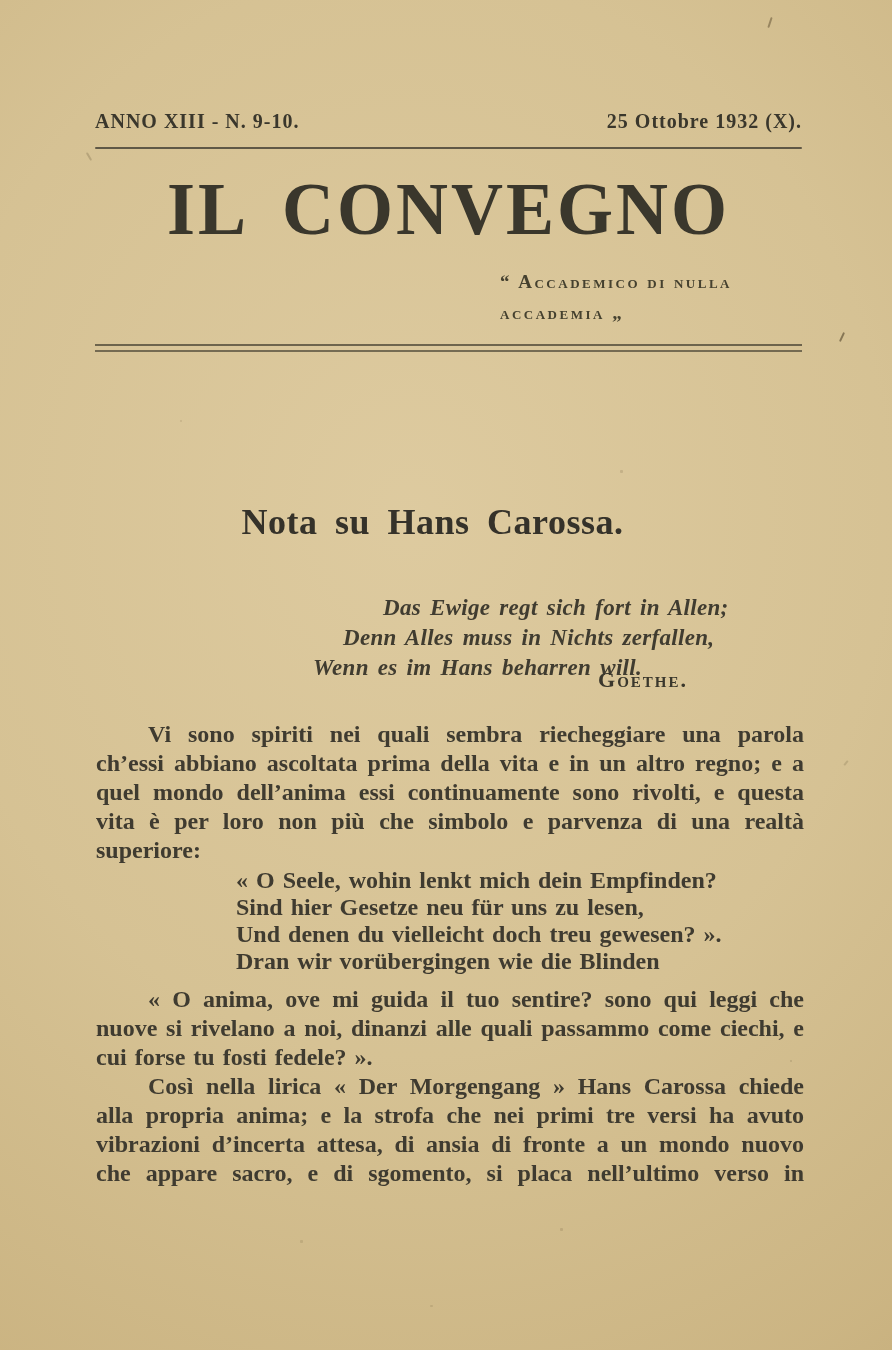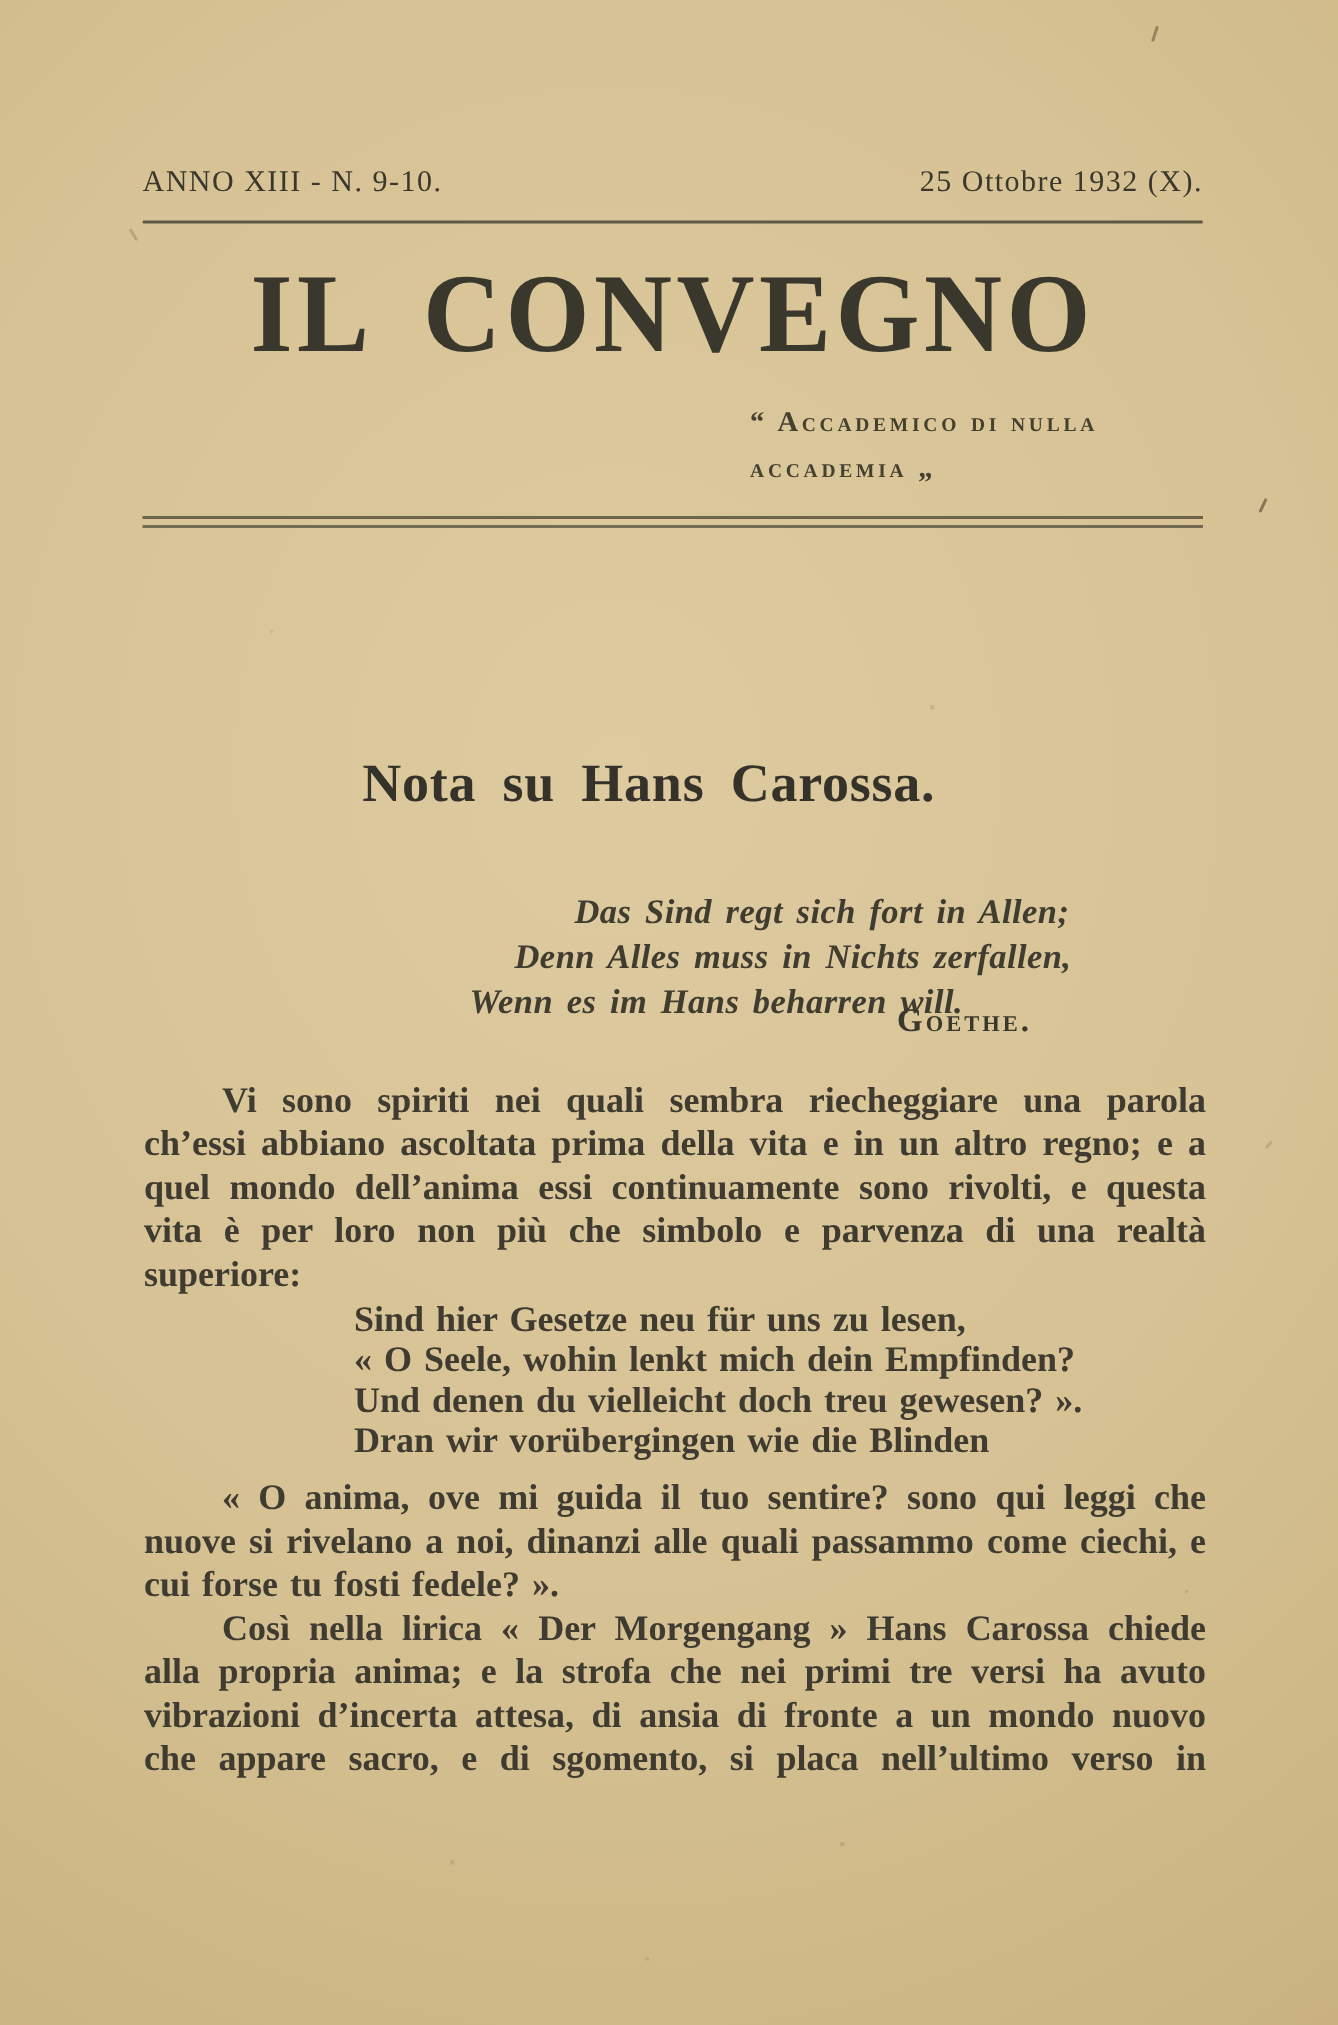--- a/index.html
+++ b/index.html
@@ -15,21 +15,21 @@
         rgba(222,203,160,.95) 0%, rgba(214,194,148,.95) 45%,
         rgba(203,180,130,.95) 78%, rgba(190,166,115,.95) 100%),
       #d3bf93;
     color:#3e3a2f;
   }
   .abs{position:absolute;}
   
   .masthead{
     top:110px;left:95px;width:707px;
     display:flex;justify-content:space-between;align-items:baseline;
-    font-size:20px;font-weight:normal;letter-spacing:1px;color:#3a372c;gap:28px;
+    font-size:20px;font-weight:bold;letter-spacing:1px;color:#3a372c;gap:28px;
   }
   .mast-rule{
     top:147px;left:95px;width:707px;height:2px;
     background:rgba(62,58,47,.78);border-radius:1px;
   }
   .journal-title{
     top:168px;left:95px;width:707px;text-align:center;
     font-size:72px;font-weight:bold;letter-spacing:3px;word-spacing:16px;
     color:#3a372c;transform:scaleY(1.04);
   }
@@ -102,32 +102,32 @@
   <div class="abs motto">
     <div class="l1">“ Accademico di nulla</div>
     <div class="l2">accademia „</div>
   </div>
 
   <div class="abs double-rule"></div>
 
   <h1 class="abs article-title" style="margin:0;">Nota su Hans Carossa.</h1>
 
   <div class="abs epigraph">
-    <div class="ln0">Das Sind regt sich fort in Allen;</div>
+    <div class="ln0">Das Ewige regt sich fort in Allen;</div>
     <div class="ln1">Denn Alles muss in Nichts zerfallen,</div>
     <div class="ln2">Wenn es im Hans beharren will.</div>
   </div>
 
   <div class="abs epigraph-attribution">Goethe.</div>
 
   <div class="abs body-text">
     <p>Vi sono spiriti nei quali sembra riecheggiare una parola ch’essi abbiano ascoltata prima della vita e in un altro regno; e a quel mondo dell’anima essi continuamente sono rivolti, e questa vita è per loro non più che simbolo e parvenza di una realtà superiore:</p>
     <div class="verse-quote">
+      <div>« O Seele, wohin lenkt mich dein Empfinden?</div>
       <div>Sind hier Gesetze neu für uns zu lesen,</div>
-      <div>« O Seele, wohin lenkt mich dein Empfinden?</div>
       <div>Und denen du vielleicht doch treu gewesen? ».</div>
       <div>Dran wir vorübergingen wie die Blinden</div>
     </div>
     <p>« O anima, ove mi guida il tuo sentire? sono qui leggi che nuove si rivelano a noi, dinanzi alle quali passammo come ciechi, e cui forse tu fosti fedele? ».</p>
     <p class="p-last">Così nella lirica « Der Morgengang » Hans Carossa chiede alla propria anima; e la strofa che nei primi tre versi ha avuto vibrazioni d’incerta attesa, di ansia di fronte a un mondo nuovo che appare sacro, e di sgomento, si placa nell’ultimo verso in</p>
   </div>
 
   <div class="speck s1"></div>
   <div class="speck s2"></div>
   <div class="speck s3"></div>

